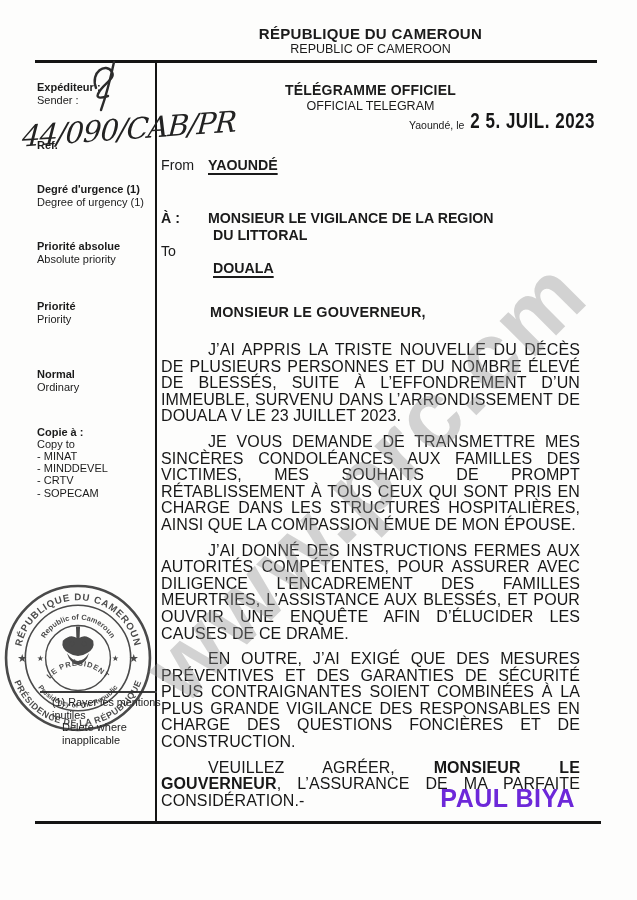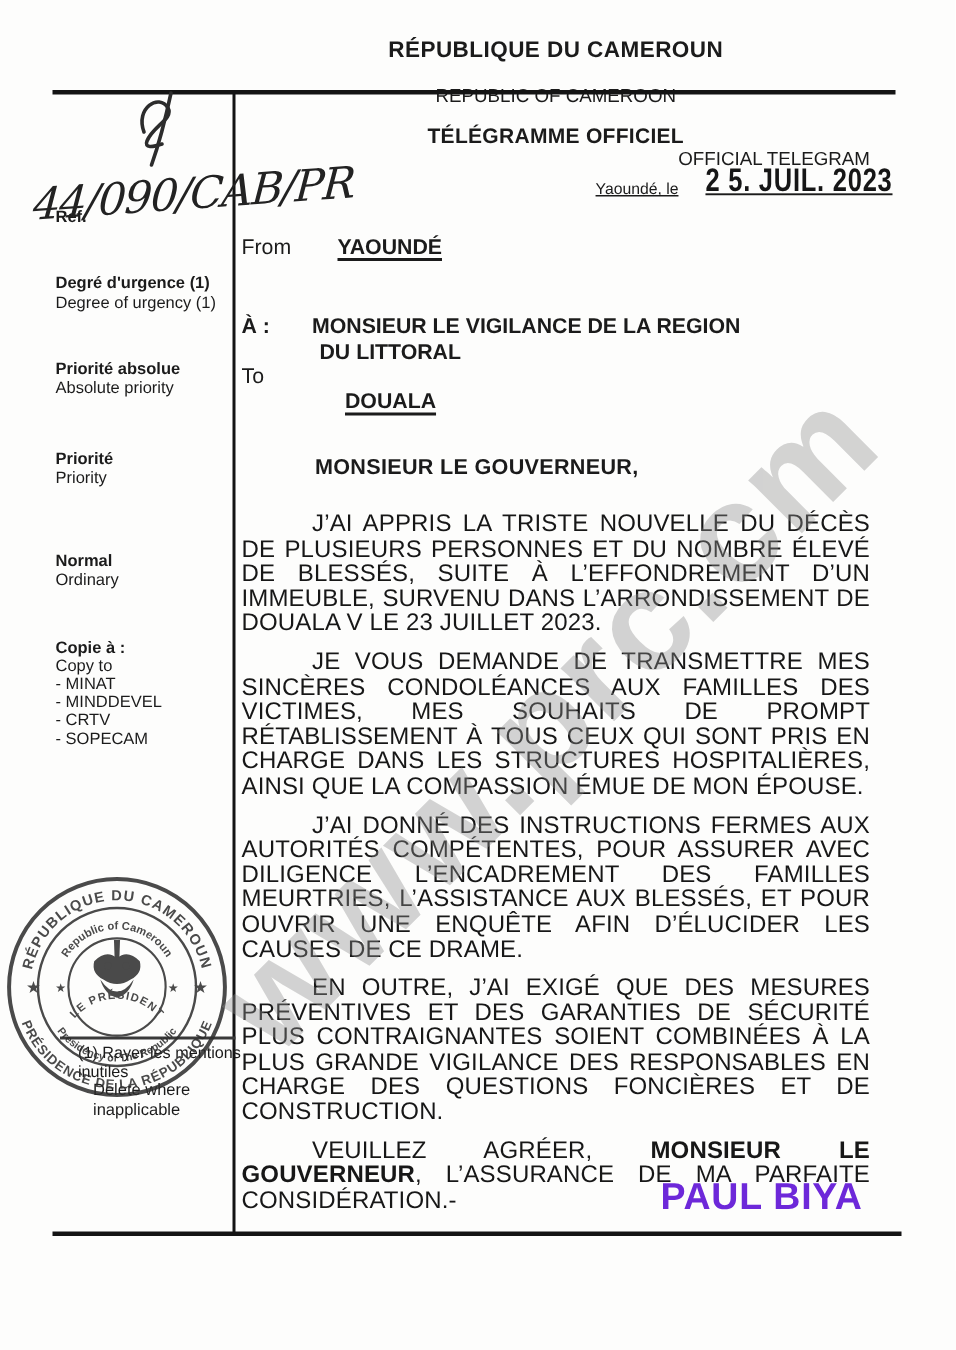--- a/index.html
+++ b/index.html
@@ -8,25 +8,25 @@
     font-family:"Liberation Sans",sans-serif;color:#1b1b1b;overflow:hidden;
   }
   
   .rule-top{position:absolute;left:35px;top:60px;width:562px;height:3px;background:#141414;}
   .divider-v{position:absolute;left:155px;top:60px;width:2px;height:763px;background:#141414;}
   .rule-bottom{position:absolute;left:35px;top:821px;width:566px;height:2.5px;background:#141414;}
   .fn-rule{position:absolute;left:40px;top:691px;width:117px;height:1.5px;background:#3a3a3a;}
   
   .hdr{position:absolute;left:161px;top:25px;width:419px;text-align:center;}
   .hdr .fr{font-size:15px;font-weight:700;letter-spacing:.3px;}
-  .hdr .en{font-size:12.5px;margin-top:15px;}
+  .hdr .en{font-size:12.5px;margin-top:0;}
   .tele{position:absolute;left:161px;top:82px;width:419px;text-align:center;}
   .tele .fr{font-size:14px;font-weight:700;letter-spacing:.2px;}
-  .tele .en{font-size:12.5px;margin-top:1px;text-align:right;}
-  .dateline{position:absolute;left:370px;top:114px;width:225px;display:flex;align-items:baseline;justify-content:flex-end;gap:18px;text-decoration:underline;}
+  .tele .en{font-size:12.5px;margin-top:1px;}
+  .dateline{position:absolute;left:370px;top:114px;width:225px;display:flex;align-items:baseline;justify-content:flex-end;gap:6px;}
   .place{font-size:10.5px;white-space:nowrap;}
   .datestamp{font-size:17px;font-weight:700;letter-spacing:.5px;white-space:nowrap;
     transform:scaleY(1.28);transform-origin:center bottom;color:#161616;}
   
   .sb{position:absolute;left:37px;width:118px;font-size:11px;line-height:12.5px;}
   .sb .fr{font-weight:700;}
   .sb-sender{top:81px;}
   .reflabel{position:absolute;left:37px;top:139px;font-size:11px;font-weight:700;}
   .sb-urgency{top:183px;}
   .sb-absolute{top:240px;}
@@ -42,21 +42,21 @@
     position:absolute;left:22px;top:112px;z-index:3;white-space:nowrap;
     font-family:"DejaVu Serif",serif;font-style:italic;font-size:29px;color:#222;
     transform:rotate(-4deg) skewX(-8deg);letter-spacing:-1px;
   }
   .squiggle{position:absolute;left:84px;top:58px;z-index:3;}
   
   .fromblk{position:absolute;left:161px;top:157px;width:419px;font-size:14.2px;line-height:17px;font-weight:700;}
   .row{display:grid;grid-template-columns:47px 1fr;}
   .lbl{font-weight:700;}
   .lbl.light{font-weight:400;}
-  .und{text-decoration:underline;text-underline-offset:2.5px;text-decoration-thickness:1.5px;margin-left:17px;}
+  .und{text-decoration:underline;text-underline-offset:2.5px;text-decoration-thickness:1.5px;}
   .toblk{position:absolute;left:161px;top:210px;width:419px;font-size:14.2px;line-height:16.5px;font-weight:700;}
   .ind{padding-left:5px;}
   .salutation{position:absolute;left:161px;top:304px;width:419px;padding-left:49px;box-sizing:border-box;
     font-size:14.4px;font-weight:700;letter-spacing:.2px;}
   .bodytext{position:absolute;left:161px;top:342px;width:419px;font-size:16px;line-height:16.6px;
     text-align:justify;letter-spacing:.1px;color:#171717;}
   .bodytext p{margin:0 0 9px;text-indent:47px;}
   .emph{font-weight:700;}
   .signature{position:absolute;left:161px;top:784px;width:414px;text-align:right;
     font-size:25px;font-weight:700;letter-spacing:.5px;color:#6d28d9;}
@@ -87,20 +87,24 @@
   <div class="tele">
     <div class="fr">TÉLÉGRAMME OFFICIEL</div>
     <div class="en">OFFICIAL TELEGRAM</div>
   </div>
 
   <div class="dateline">
     <span class="place">Yaoundé, le</span>
     <span class="datestamp">2 5. JUIL. 2023</span>
   </div>
 
+  <div class="sb sb-sender">
+    <div class="fr">Expéditeur :</div>
+    <div>Sender :</div>
+  </div>
 
   <svg class="squiggle" width="42" height="56" viewBox="0 0 42 56">
     <g fill="none" stroke="#2c2c2c" stroke-width="2.4" stroke-linecap="round">
       <path d="M 12,30 C 6,14 22,4 28,14 C 32,21 18,26 14,36 C 12,41 18,40 24,38"></path>
       <path d="M 30,4 C 27,18 22,38 17,52"></path>
     </g>
   </svg>
 
   <div class="reflabel">Ref.</div>
   <div class="ref-hand">44/090/CAB/PR</div>

